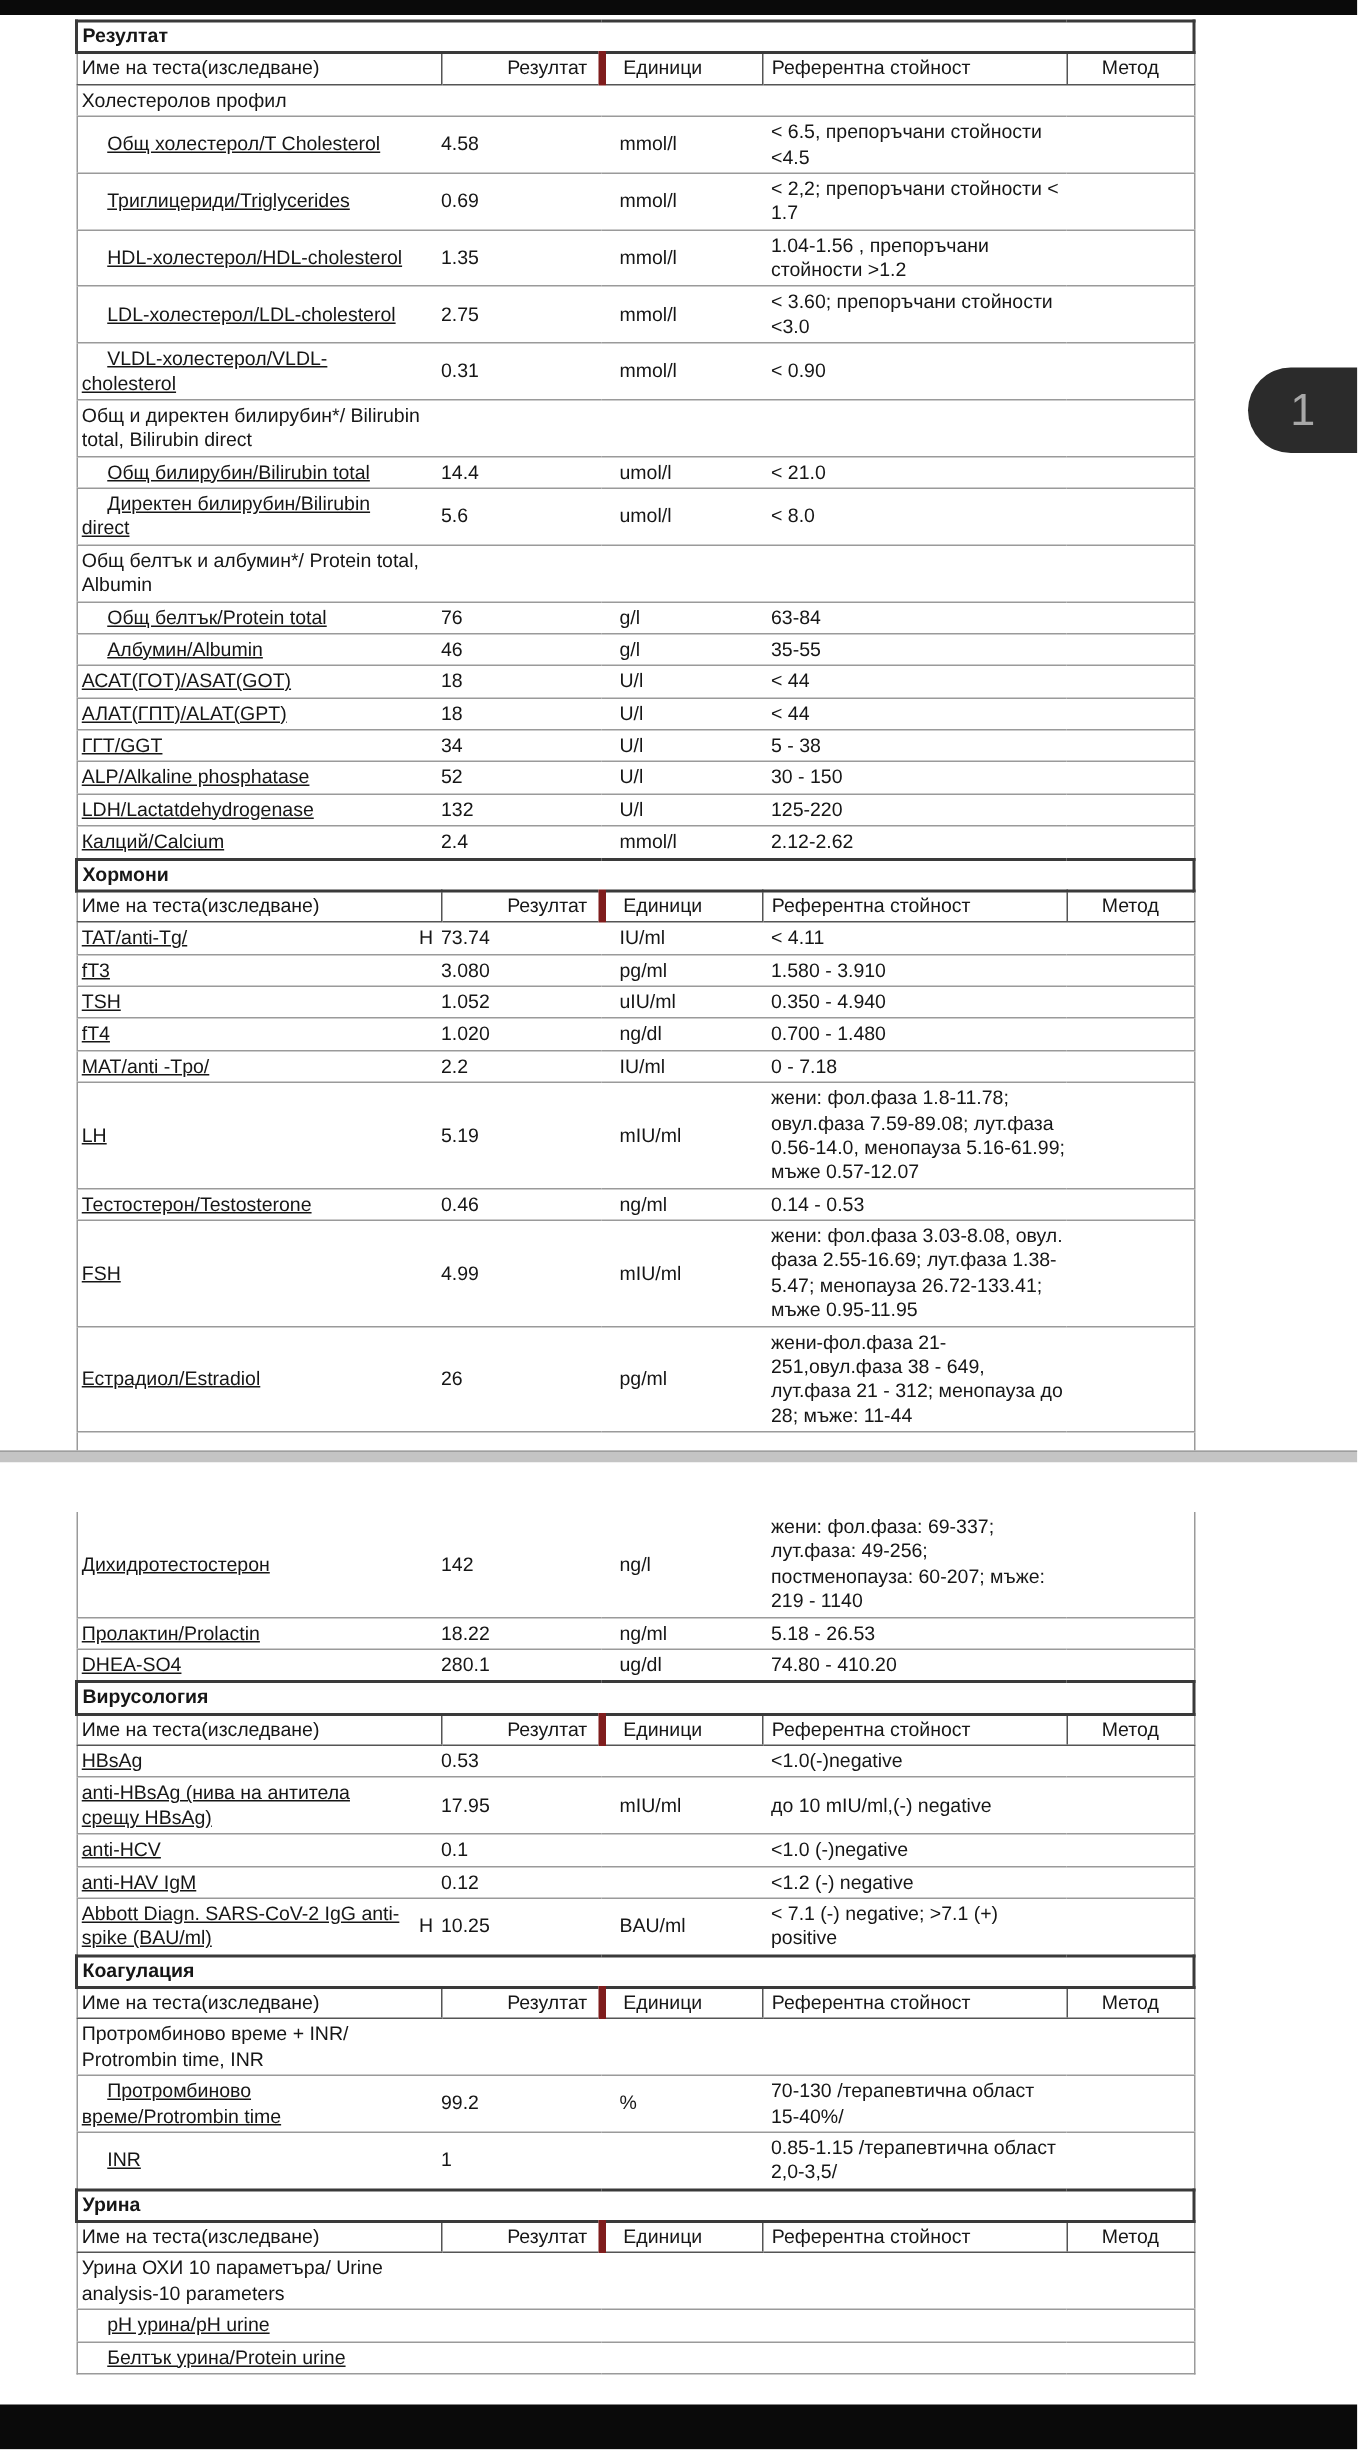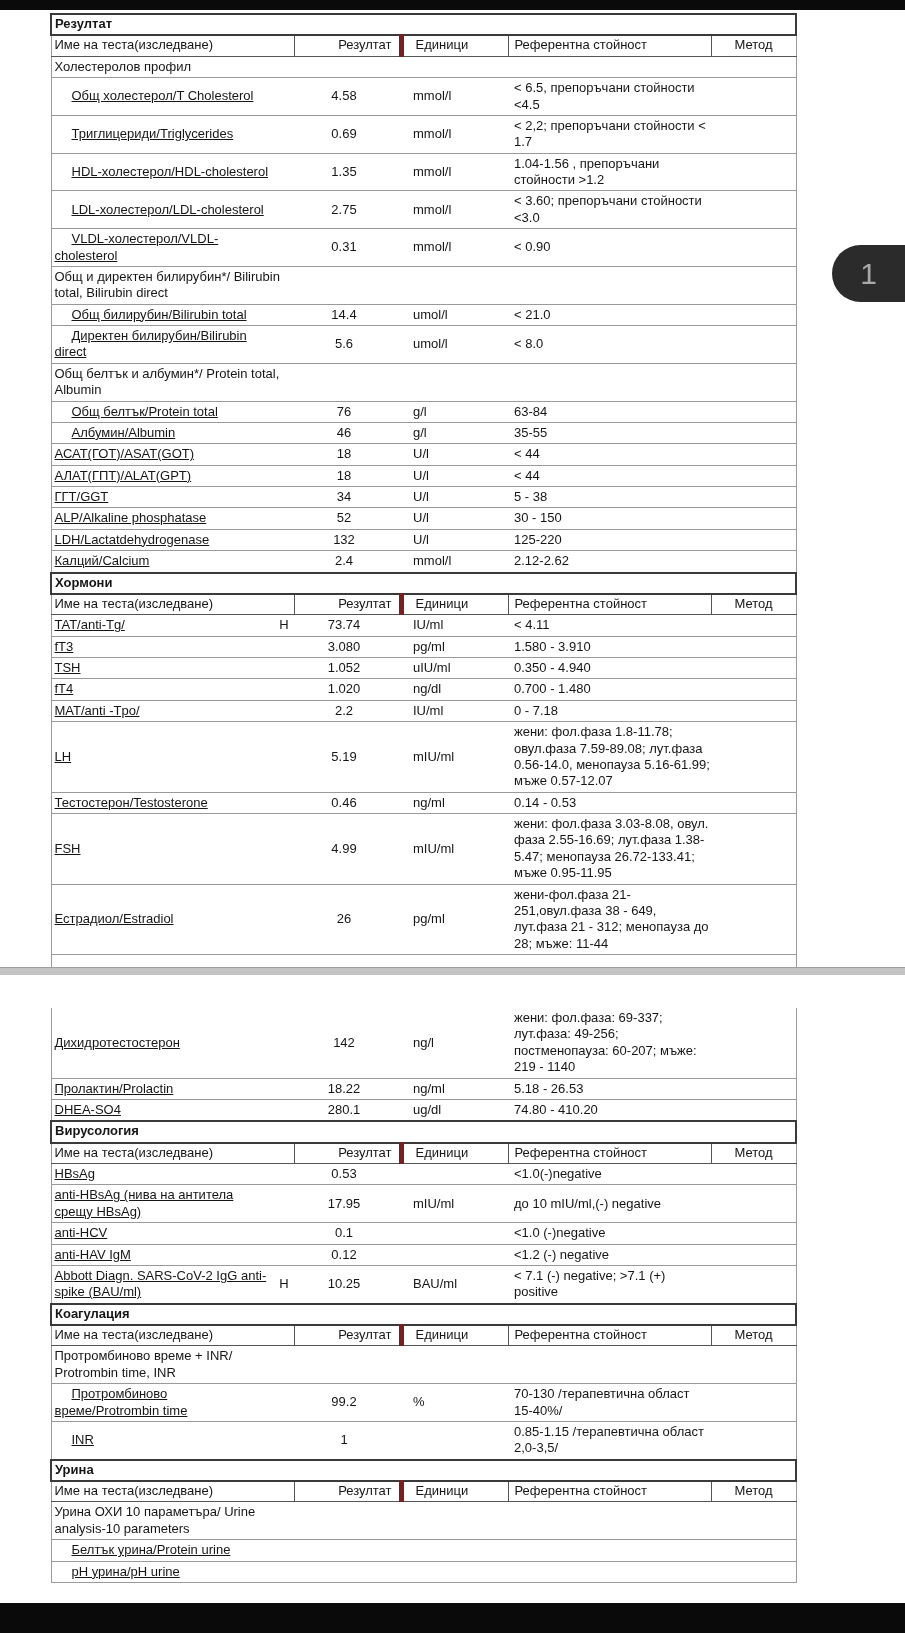--- a/index.html
+++ b/index.html
@@ -46,21 +46,21 @@
   tr.hdr td.cref{border-left:1px solid #555;padding-left:6px;}
   tr.hdr td.cmet{border-left:1px solid #555;text-align:center;}
   tr.grp td{border-top:1px solid #9a9a9a;padding:2px 0 2px 0;}
   tr.grp .wrap{max-width:238px;padding-left:3px;}
   tr.test td{border-top:1px solid #9a9a9a;padding-top:2px;padding-bottom:2px;}
   tr.test.noline td{border-top:none;}
   td.name .wrap{padding-left:3px;text-decoration:underline;}
   td.name .wrap.ind{text-indent:17px;padding-left:3px;}
   td.name .wrap.ind{text-indent:17px;}
   td.flag{text-align:center;}
-  td.res{text-align:center;padding-right:7px;}
+  td.res{text-align:left;padding-right:7px;}
   td.unit{padding-left:12px;}
   td.ref{padding-left:6px;}
   tr.emptyrow td{border-top:1px solid #9a9a9a;height:28px;}
   .page-pill{
     position:absolute;
     top:245px;right:0;
     width:73px;height:57px;
     background:#2b2b2b;
     border-radius:28.5px 0 0 28.5px;
     display:flex;align-items:center;justify-content:center;
@@ -515,31 +515,31 @@
             <td class="cref">Референтна стойност</td>
             <td class="cmet">Метод</td>
           </tr>
           <tr class="grp">
             <td colspan="6">
               <div class="wrap">Урина ОХИ 10 параметъра/ Urine analysis-10 parameters</div>
             </td>
           </tr>
           <tr class="test">
             <td class="name">
-              <div class="wrap ind">Белтък урина/Protein urine</div>
+              <div class="wrap ind">pH урина/pH urine</div>
             </td>
             <td class="flag"></td>
             <td class="res"></td>
             <td class="unit"></td>
             <td class="ref"></td>
             <td class="met"></td>
           </tr>
           <tr class="test">
             <td class="name">
-              <div class="wrap ind">pH урина/pH urine</div>
+              <div class="wrap ind">Белтък урина/Protein urine</div>
             </td>
             <td class="flag"></td>
             <td class="res"></td>
             <td class="unit"></td>
             <td class="ref"></td>
             <td class="met"></td>
           </tr>
         </tbody>
     </table>
   </div>

